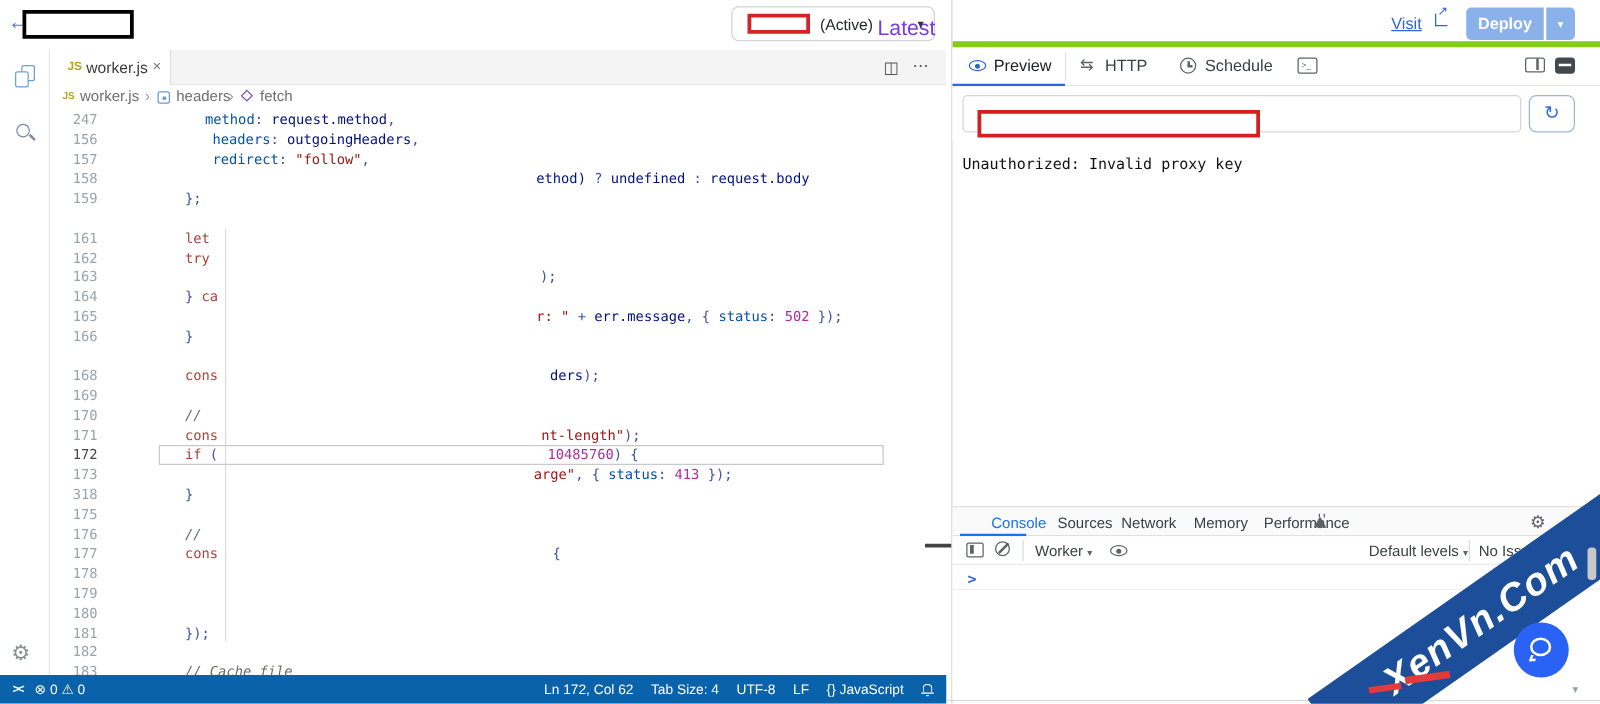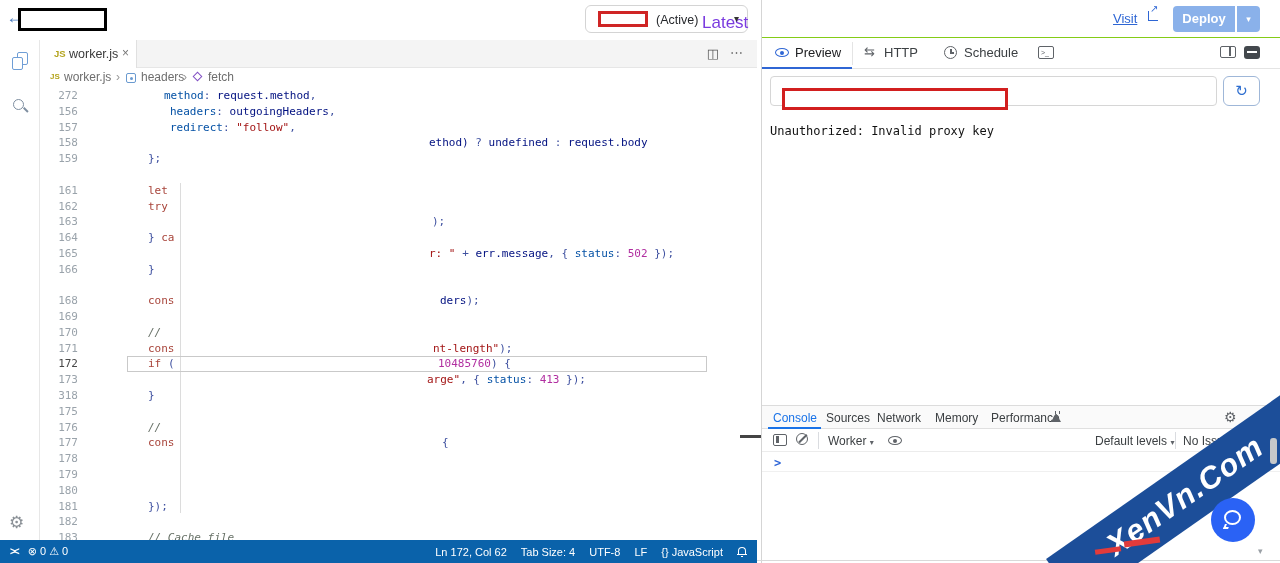--- a/index.html
+++ b/index.html
@@ -9,21 +9,21 @@
 
   
   .topbar { left:0; top:0; width:761px; height:40px; background:#fff; }
   .back-arrow { left:6px; top:7px; font-size:18px; color:#4f7fc0; cursor:pointer; }
   .blackbox { left:18px; top:8px; width:89px; height:23px; border:3px solid #000; background:#fff; }
   .ver-select { left:585px; top:5px; width:163px; height:28px; border:1px solid #d4d4d4; border-radius:6px; background:#fff; display:flex; align-items:center; }
   .ver-redact { position:absolute; left:12px; top:5px; width:50px; height:16px; border:3px solid #cf2525; background:#fff; }
   .ver-active { position:absolute; left:70px; top:7px; font-size:12.5px; color:#26282c; }
   .ver-latest { position:absolute; left:116px; top:7px; font-size:17px; color:#7a3bdf; }
   .ver-caret  { position:absolute; right:8px; top:7px; font-size:10px; color:#333; }
-  .topbar-right { left:762px; top:0; width:518px; height:38px; background:#fff; border-bottom:1px solid #84cc16; }
+  .topbar-right { left:762px; top:0; width:518px; height:38px; background:#fff; border-bottom:5px solid #84cc16; }
   .visit-link { position:absolute; left:351px; top:11px; font-size:13px; color:#2e66d4; text-decoration:underline; cursor:pointer; }
   .ext-icon { position:absolute; left:386px; top:11px; width:10px; height:10px; border:1.5px solid #2e66d4; border-top:none; border-right:none; }
   .ext-icon::after { content:"↗"; position:absolute; left:1px; top:-8px; font-size:10px; color:#2e66d4; }
   .deploy-main { position:absolute; left:411px; top:6px; width:62px; height:26px; background:#8ab1ea; border-radius:4px 0 0 4px; color:#fff; font-size:13px; font-weight:bold; text-align:center; line-height:26px; cursor:pointer; }
   .deploy-caret { position:absolute; left:475px; top:6px; width:23px; height:26px; background:#8ab1ea; border-radius:0 4px 4px 0; color:#fff; font-size:9px; text-align:center; line-height:26px; cursor:pointer; }
 
   
   .actbar { left:0; top:40px; width:40px; height:500px; background:#fff; border-right:1px solid #e7e7e7; }
   .ico-files { position:absolute; left:12px; top:12px; width:18px; height:18px; }
   .ico-files .b1 { position:absolute; left:5px; top:0; width:11px; height:13px; border:1.5px solid #6f9ed6; border-radius:2px; background:#fff; }
@@ -110,21 +110,21 @@
 
   .url-row { left:762px; top:69px; width:518px; height:45px; background:#fff; }
   .url-input { position:absolute; left:8px; top:7px; width:447px; height:30px; border:1px solid #d6d6d6; border-radius:4px; background:#fff; }
   .url-redact { position:absolute; left:11px; top:11px; width:226px; height:22px; border:3px solid #d21f1f; background:#fff; }
   .refresh-btn { position:absolute; left:461px; top:7px; width:37px; height:30px; border:1px solid #9fb7d8; border-radius:6px; background:#fff; color:#2f6fd0; font-size:15px; text-align:center; line-height:28px; cursor:pointer; }
   .pv-response { left:770px; top:124px; width:500px; font-family:"DejaVu Sans Mono", monospace; font-size:12px; color:#111; }
 
   
   .dt-divider { left:762px; top:405px; width:518px; height:1px; background:#dcdcdc; }
   .dt-tabs { left:762px; top:406px; width:518px; height:23px; background:#fafafa; border-bottom:1px solid #e0e0e0; font-size:12px; color:#3c4043; }
-  .dt-tab { position:absolute; top:5px; cursor:pointer; }
+  .dt-tab { position:absolute; top:5px; cursor:pointer;margin-left:20px; }
   .dt-tab.active { color:#1a73e8; }
   .dt-underline { position:absolute; left:6px; top:21px; width:53px; height:2px; background:#1a73e8; }
   .flask { position:absolute; left:289px; top:7px; width:0; height:0; border-left:5px solid transparent; border-right:5px solid transparent; border-bottom:9px solid #5f6368; cursor:pointer; }
   .flask::after { content:""; position:absolute; left:-1.5px; top:-2px; width:3px; height:3px; background:#fafafa; border-left:1.5px solid #5f6368; border-right:1.5px solid #5f6368; }
   .dt-gear { position:absolute; left:462px; top:3px; font-size:14px; color:#5f6368; cursor:pointer; }
 
   .dt-toolbar { left:762px; top:429px; width:518px; height:23px; background:#fff; border-bottom:1px solid #ececec; font-size:12px; color:#3c4043; }
   .panel-icon { position:absolute; left:11px; top:5px; width:14px; height:12px; border:1.5px solid #5f6368; border-radius:2px; cursor:pointer; }
   .panel-icon::after { content:""; position:absolute; left:2px; top:1px; width:3px; height:7px; background:#5f6368; }
   .no-icon { position:absolute; left:34px; top:4px; width:12px; height:12px; border:1.5px solid #5f6368; border-radius:50%; cursor:pointer; }
@@ -210,21 +210,21 @@
     <span class="bc-symicon"></span>
     <span class="bc-symbol">headers</span>
     <span class="bc-sep2">›</span>
     <span class="bc-methicon"></span>
     <span class="bc-method">fetch</span>
   </div>
 
   <div class="abs codepane" id="code-lines">
     <div class="indent-guide"></div>
   <div class="code-row" style="top: 0px;">
-        <span class="ln">272</span>
+        <span class="ln">247</span>
         <span class="frag" style="left: 124px;"><span class="tk-prop">method</span><span class="tk-pun">: </span><span class="tk-var">request.method</span><span class="tk-pun">,</span></span>
       </div>
       <div class="code-row" style="top: 15.79px;">
         <span class="ln">156</span>
         <span class="frag" style="left: 130px;"><span class="tk-prop">headers</span><span class="tk-pun">: </span><span class="tk-var">outgoingHeaders</span><span class="tk-pun">,</span></span>
       </div>
       <div class="code-row" style="top: 31.58px;">
         <span class="ln">157</span>
         <span class="frag" style="left: 130px;"><span class="tk-prop">redirect</span><span class="tk-pun">: </span><span class="tk-str">"follow"</span><span class="tk-pun">,</span></span>
       </div>

